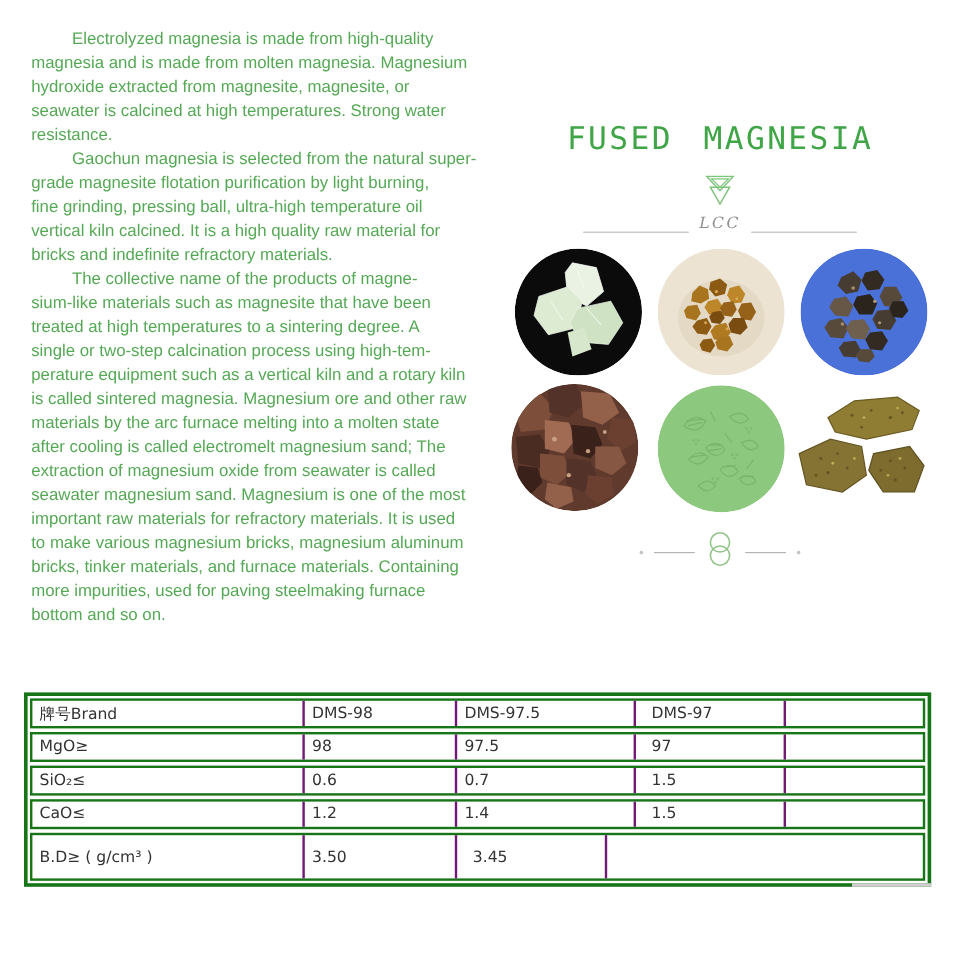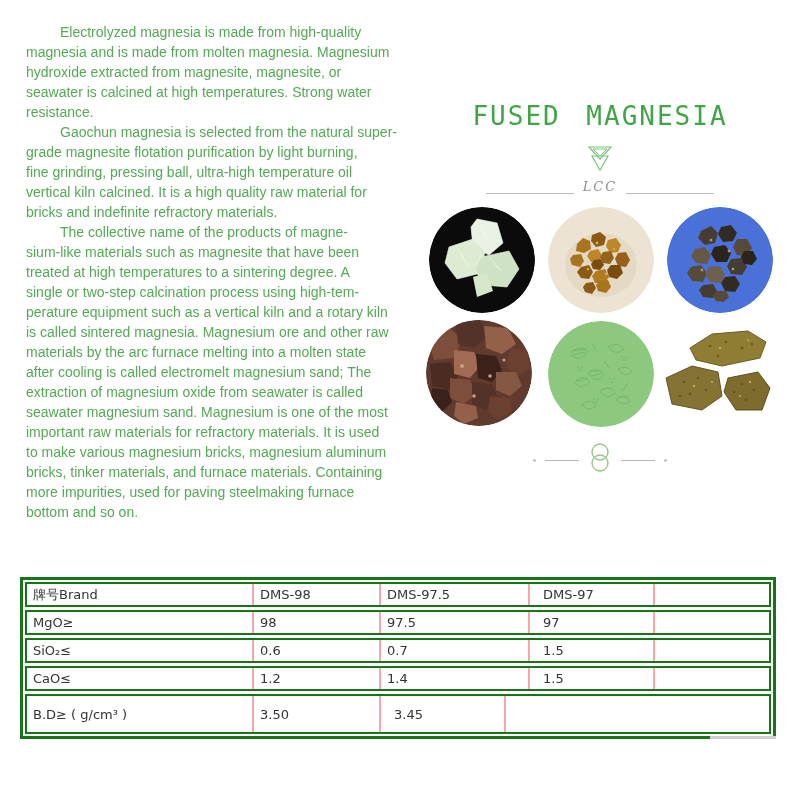--- a/index.html
+++ b/index.html
@@ -35,21 +35,21 @@
   .bottom-divider .dot{width:3px;height:3px;border-radius:50%;background:#c2c2c2;}
 
   
   .spec-table{position:absolute;left:20px;top:577px;width:756px;
               border:3px solid #177517;padding:2px;box-sizing:border-box;
               font-family:"DejaVu Sans","Liberation Sans",sans-serif;}
   .t-row{display:flex;border:2px solid #177517;margin-bottom:3px;height:25px;
          box-sizing:border-box;background:#ffffff;}
   .t-row.last{margin-bottom:0;height:40px;}
   .t-cell{display:flex;align-items:center;padding-left:6px;box-sizing:border-box;
-          color:#333333;font-size:13px;border-right:2px solid #fca5a5;overflow:hidden;}
+          color:#333333;font-size:13px;border-right:2px solid #701a75;overflow:hidden;}
   .t-cell:last-child{border-right:none;flex:1;margin-top:40px;}
   .c1{width:227px;} .c2{width:127px;} .c3{width:149px;} .c4{width:125px;padding-left:13px;}
   .table-shadow{position:absolute;left:710px;top:736px;width:66px;height:3px;background:#cfcfcf;}
 </style>
 </head>
 <body>
 
 <div class="page">
 
   <div class="text-col">

